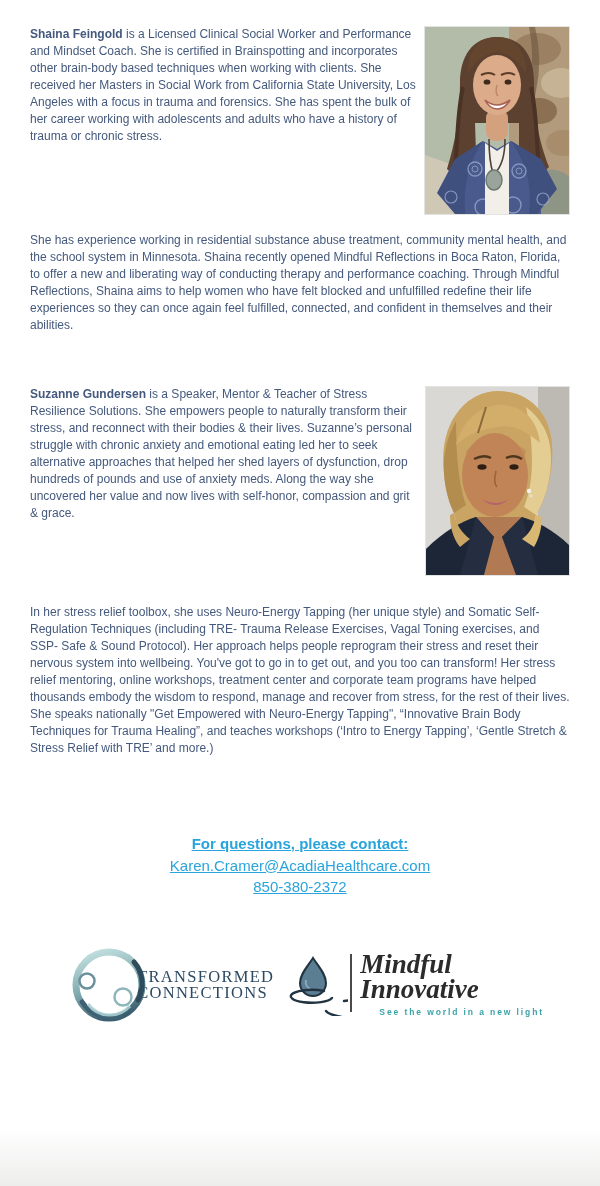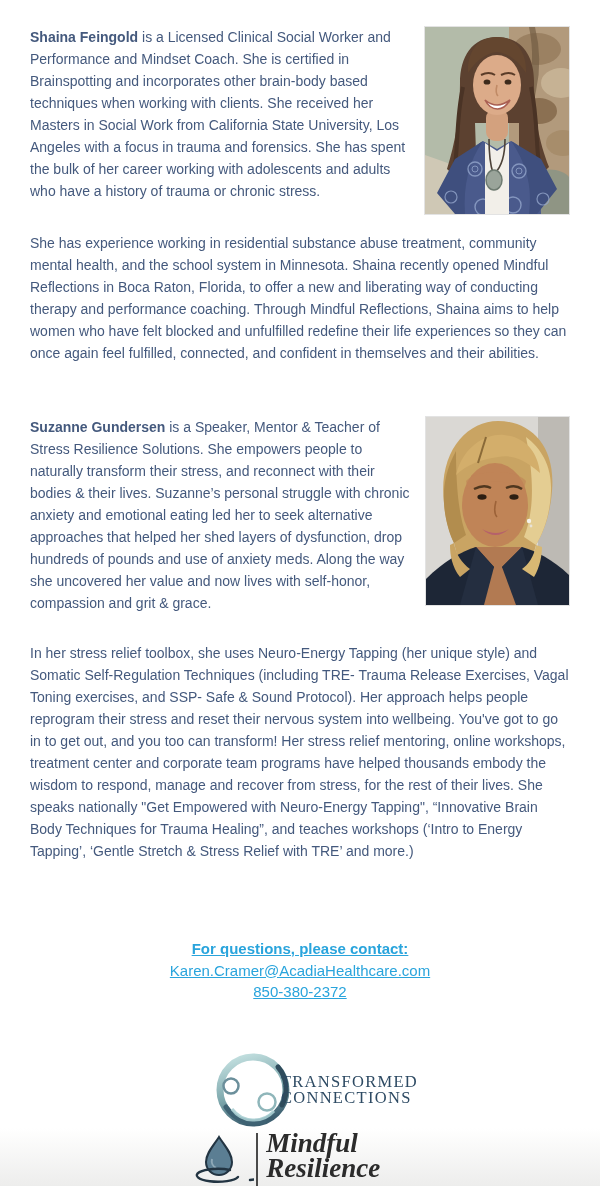--- a/index.html
+++ b/index.html
@@ -11,21 +11,21 @@
     font-family:"Liberation Sans",sans-serif;
     background:linear-gradient(180deg,#ffffff 0px,#ffffff 1128px,#ededec 1186px);
   }
   .content{padding:26px 30px 0 30px;}
 
   
   .bio-row{display:flex;justify-content:space-between;align-items:flex-start;}
   .bio-text{
     width:388px;margin:0;
     color:#44597d;
-    font-size:14px;line-height:22px;
+    font-size:12px;line-height:17px;
   }
   .bio-text strong{font-weight:bold;}
   .bio-full{width:540px;margin:17px 0 0 0;}
   .bio-section-2{margin-top:52px;}
   .bio-full-2{margin-top:28px;}
   .photo{
     flex:0 0 auto;
     border:1px solid #e3e3e3;
     box-sizing:content-box;
     background:#eee;
@@ -33,23 +33,22 @@
   .photo svg{display:block;}
 
   
   .contact{margin-top:76px;text-align:center;color:#29a4dc;font-size:15px;line-height:21.5px;text-decoration:underline;}
   .contact p{margin:0;}
   .contact .contact-heading{font-weight:bold;}
 
   
   .logos{
     margin-top:46px;
-    display:flex;align-items:center;justify-content:space-between;
+    display:flex;align-items:center;justify-content:flex-end;
     padding:0 26px 0 56px;
-    flex-direction:column;
   }
   .logo-tc{display:flex;align-items:center;}
   .tc-text{
     margin-left:-13px;
     font-family:"Liberation Serif",serif;
     font-size:16.5px;letter-spacing:1.3px;line-height:16px;
     color:#2d4a63;white-space:nowrap;
   }
   .logo-mr{display:flex;align-items:flex-start;font-weight:bold;}
   .mr-divider{width:2px;height:58px;background:#4a4a4a;margin:2px 8px 0 2px;}
@@ -218,20 +217,20 @@
           <path d="M39 6 C44 14 52 22 52 31 a13 13 0 0 1 -26 0 C26 22 34 14 39 6 Z" fill="#5b7e93" stroke="#223442" stroke-width="2"></path>
           <path d="M32 28 a8 8 0 0 0 4 9" stroke="#8fa9b8" stroke-width="2" fill="none"></path>
 
           <path d="M58 46 a21 6.5 0 1 1 -8 -7" fill="none" stroke="#223442" stroke-width="2.4" stroke-linecap="round"></path>
 
           <path d="M70 49 a33 9 0 1 1 -18 10" fill="none" stroke="#223442" stroke-width="2.4" stroke-linecap="round"></path>
         </svg>
         <div class="mr-divider"></div>
         <div>
           <div class="mr-name">Mindful</div>
-          <div class="mr-name">Resilience</div>
+          <div class="mr-name">Innovative</div>
           <div class="mr-tagline">See the world in a new light</div>
         </div>
       </div>
 
     </footer>
   </div>
 </div>
 
 </body></html>

